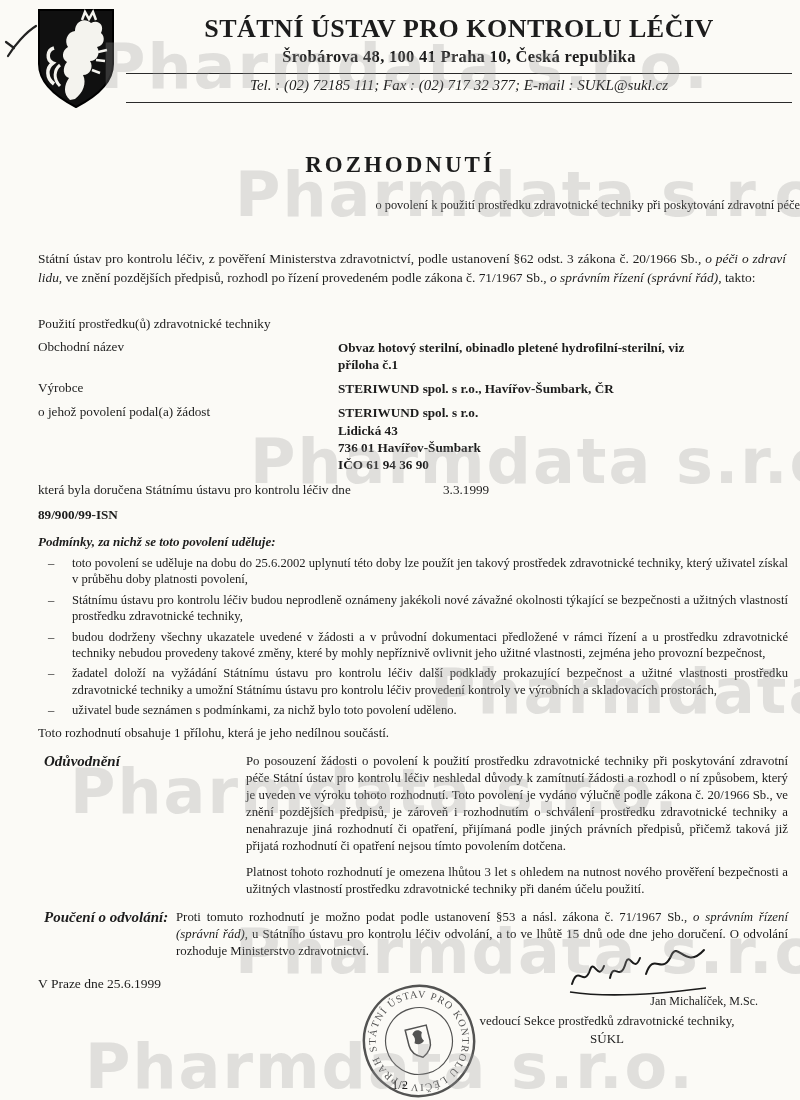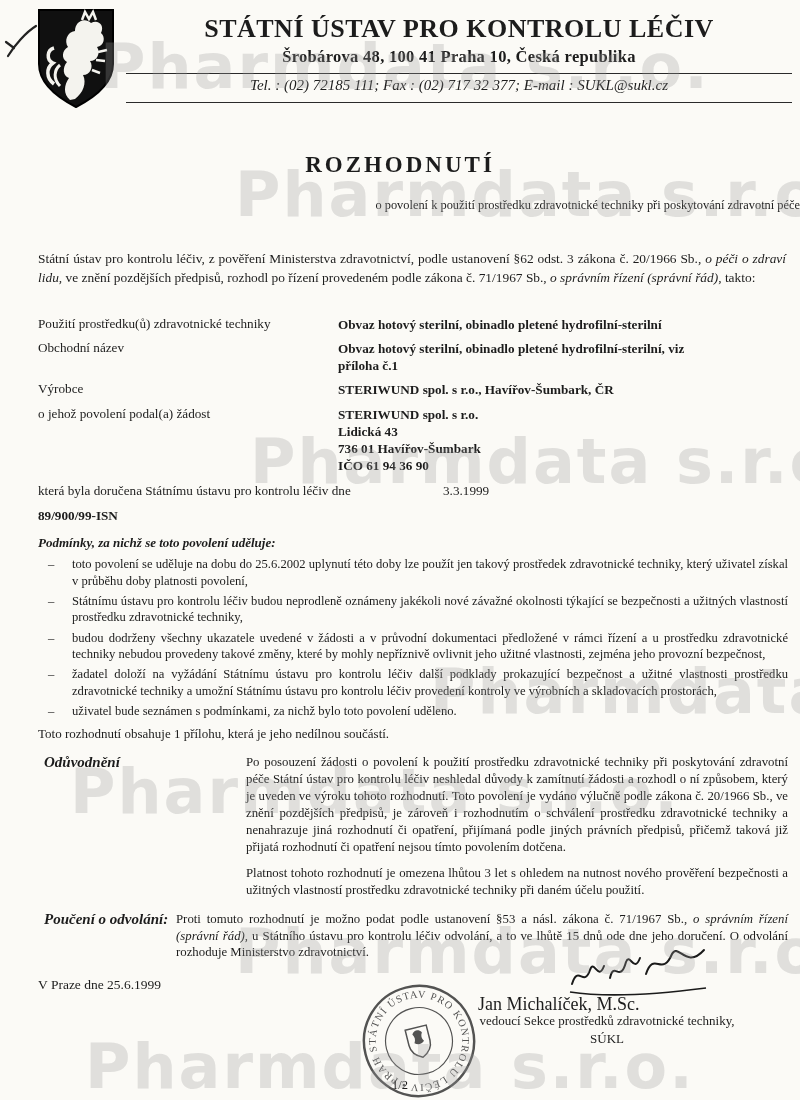--- a/index.html
+++ b/index.html
@@ -57,22 +57,22 @@
   .just .sect-label{flex:0 0 208px;}
   .appeal .sect-label{flex:0 0 138px;}
   .sect-body{flex:1;text-align:justify;font-size:12.8px;line-height:1.32;}
   .sect-body p + p{margin-top:9px;}
   .place-date{margin-top:16px;font-size:13.5px;}
 
   
   .stamp{position:absolute;left:360px;top:982px;width:118px;height:118px;
          transform:rotate(-14deg);opacity:.88;z-index:3;}
   .sig-scribble{position:absolute;left:566px;top:944px;width:150px;height:55px;z-index:4;}
-  .sig-name{position:absolute;left:478px;top:994px;width:280px;text-align:left;
-            font-size:18px;z-index:4;}
+  .sig-name{position:absolute;left:478px;top:994px;width:280px;text-align:right;
+            font-size:12px;z-index:4;}
   .sig-title{position:absolute;left:418px;top:1013px;width:378px;text-align:center;
              font-size:13px;z-index:2;}
   .sig-org{position:absolute;left:418px;top:1031px;width:378px;text-align:center;
            font-size:13px;z-index:4;}
   .page-num{position:absolute;top:1078px;left:0;width:100%;text-align:center;
             font-size:12.5px;z-index:4;}
 </style>
 </head>
 <body>
 
@@ -105,21 +105,20 @@
 
   <div class="doc-title">ROZHODNUTÍ</div>
   <div class="doc-sub">o povolení k použití prostředku zdravotnické techniky při poskytování zdravotní péče</div>
 
   <p class="intro"><span>Státní ústav pro kontrolu léčiv, z pověření Ministerstva zdravotnictví, podle ustanovení §62 odst. 3 zákona č. 20/1966 Sb., </span><span class="it">o péči o zdraví lidu,</span><span> ve znění pozdějších předpisů, rozhodl po řízení provedeném podle zákona č. 71/1967 Sb., </span><span class="it">o správním řízení (správní řád)</span><span>, takto:</span></p>
 
   <div class="content">
 
     <div class="frow">
       <div class="flabel">Použití prostředku(ů) zdravotnické techniky</div>
-      <div class="fvalue">Obvaz hotový sterilní, obinadlo pletené hydrofilní-sterilní</div>
     </div>
     <div class="frow">
       <div class="flabel">Obchodní název</div>
       <div class="fvalue">Obvaz hotový sterilní, obinadlo pletené hydrofilní-sterilní,  viz
 příloha č.1</div>
     </div>
     <div class="frow">
       <div class="flabel">Výrobce</div>
       <div class="fvalue">STERIWUND spol. s r.o., Havířov-Šumbark, ČR</div>
     </div>

